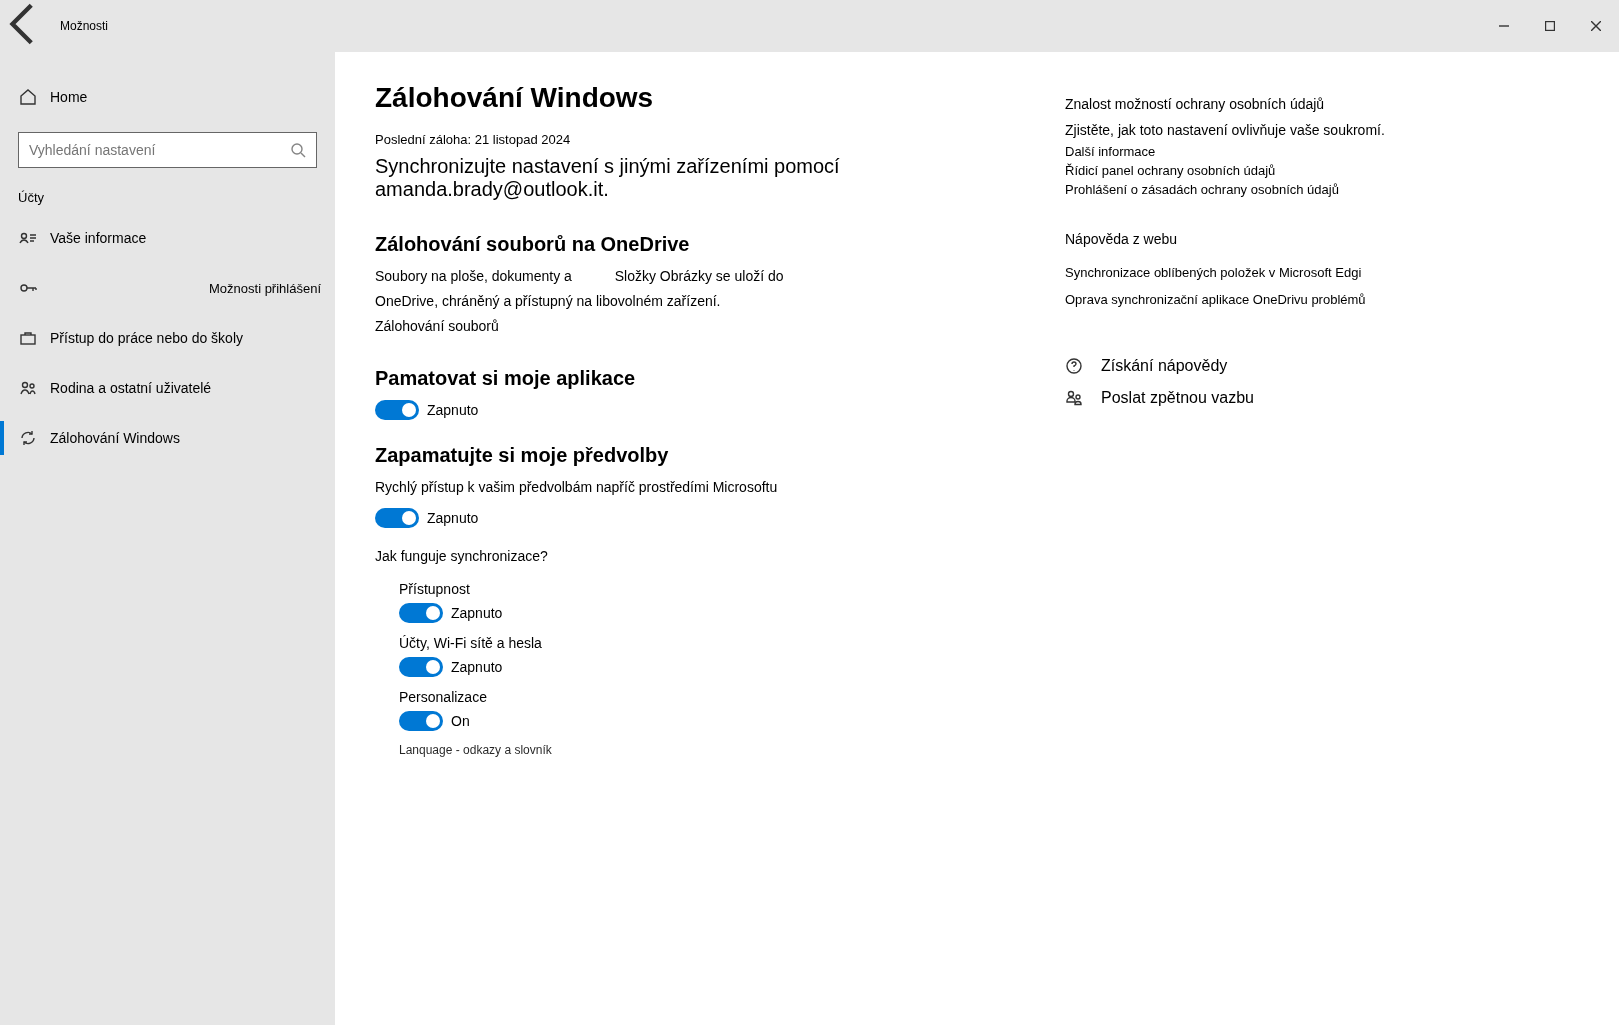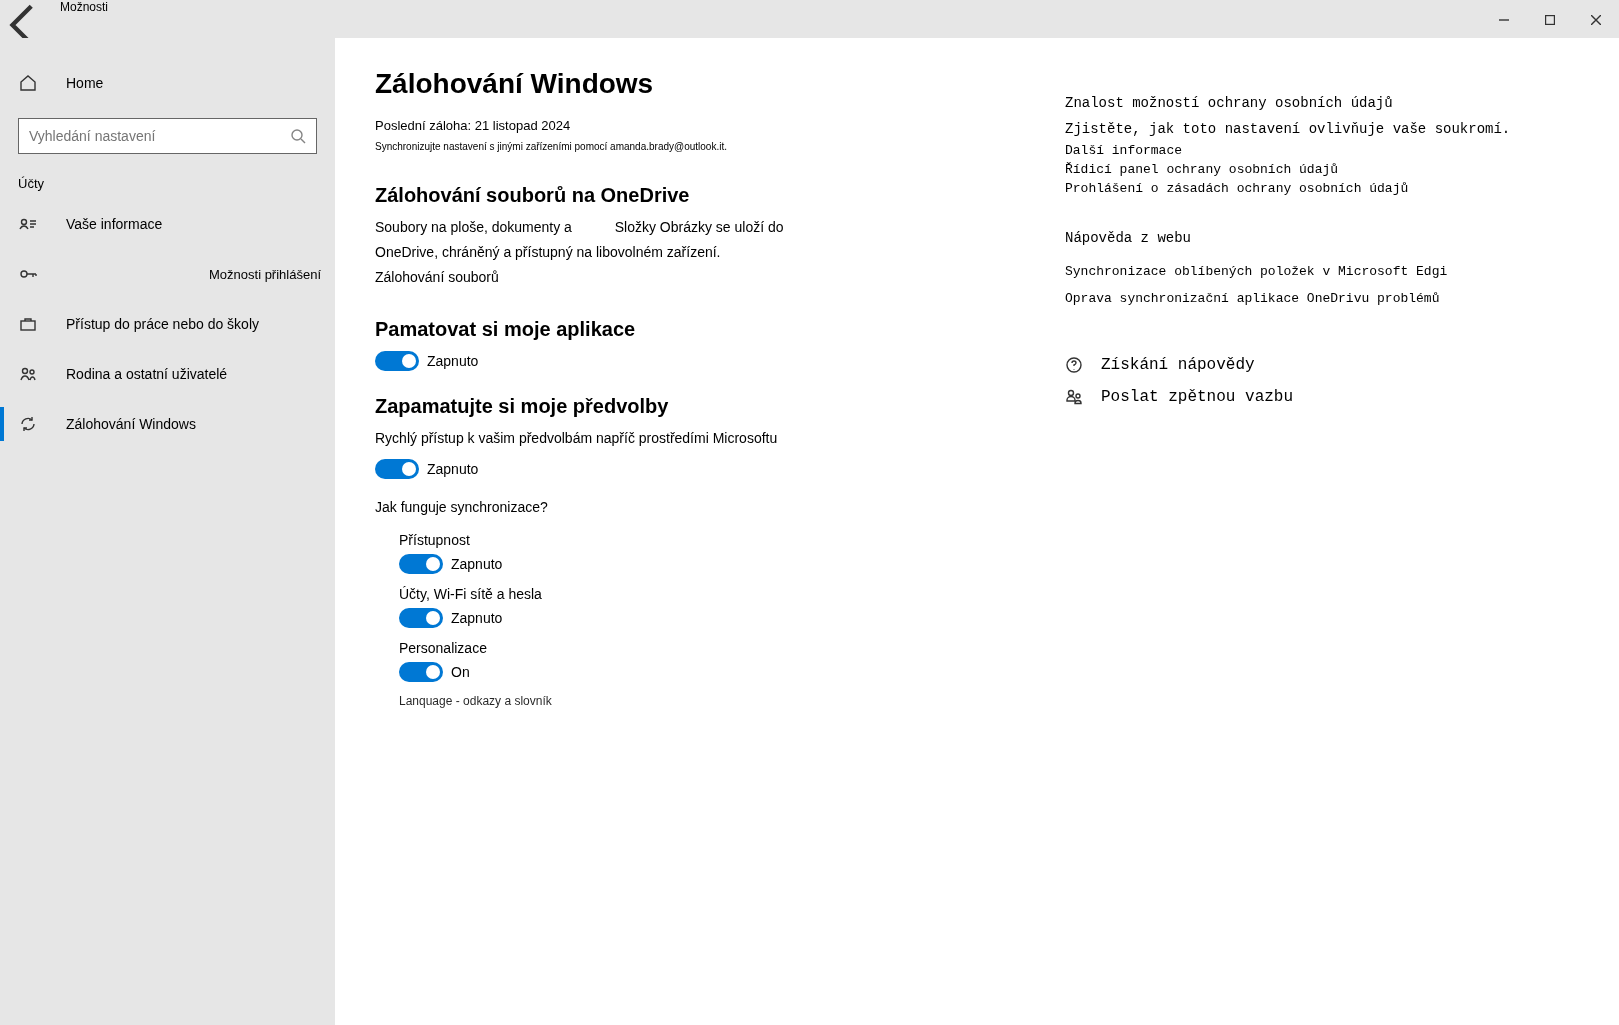--- a/index.html
+++ b/index.html
@@ -1,59 +1,59 @@
 <!DOCTYPE html>
 <html><head>
 <meta charset="utf-8">
 <style>
 * { box-sizing: border-box; margin: 0; padding: 0; }
 body { font-family: "Segoe UI", Arial, sans-serif; background: #fff; color: #000; font-size: 14px; overflow: hidden; }
 
 .window { width: 1619px; height: 1025px; display: flex; flex-direction: column; }
 
 
-.titlebar { height: 38px; display: flex; align-items: flex-start; background: #e6e6e6; }
+.titlebar { height: 52px; display: flex; align-items: center; background: #e6e6e6; }
 .titlebar .back { width: 50px; text-align: center; font-size: 16px; }
 .titlebar .title { font-size: 12px; padding-left: 10px; }
 .titlebar .spacer { flex: 1; }
 .titlebar .winbtn { width: 46px; height: 40px; display: flex; align-items: center; justify-content: center; font-size: 12px; }
 .titlebar .winbtn svg { width: 10px; height: 10px; }
 
 .body { flex: 1; display: flex; overflow: hidden; }
 
 
 .sidebar { width: 335px; background: #e6e6e6; padding-top: 20px; display: flex; flex-direction: column; }
-.side-item { height: 50px; display: flex; align-items: center; padding-left: 18px; gap: 28px; font-size: 14px; position: relative; }
+.side-item { height: 50px; display: flex; align-items: center; padding-left: 18px; gap: 12px; font-size: 14px; position: relative; }
 .side-item.home { margin-bottom: 6px; }
 .side-item .icon { width: 20px; height: 20px; display: flex; align-items: center; justify-content: center; }
 .side-item.active::before { content: ""; position: absolute; left: 0; top: 8px; bottom: 8px; width: 4px; background: #0078d4; }
 .searchbox { margin: 4px 18px 12px 18px; height: 36px; background: #fff; border: 1px solid #666; display: flex; align-items: center; padding: 0 10px; }
 .searchbox input { border: none; outline: none; flex: 1; font-size: 14px; background: transparent; }
 .searchbox .sicon { width: 16px; height: 16px; opacity: .6; }
 .side-header { padding: 10px 18px 8px 18px; font-size: 13px; }
 .side-item .rlabel { font-size: 13px; }
 
 
 .main { flex: 1; display: flex; overflow: hidden; }
 .content { flex: 1; padding: 30px 40px 0 40px; overflow: hidden; max-width: 720px; }
 .content h1 { font-size: 28px; font-weight: 600; margin-bottom: 18px; }
 .content .meta { font-size: 13px; margin-bottom: 8px; }
-.content .desc { font-size: 10px; margin-bottom: 32px; }
+.content .desc { font-size: 20px; margin-bottom: 32px; }
 .content h2 { font-size: 20px; font-weight: 600; margin-bottom: 10px; margin-top: 18px; }
 .content p { font-size: 14px; line-height: 1.5; margin-bottom: 4px; }
 .content .link { font-size: 14px; margin-bottom: 18px; }
 .toggle-row { display: flex; align-items: center; gap: 8px; margin: 10px 0 18px 0; }
 .toggle { width: 44px; height: 20px; background: #0078d4; border-radius: 10px; position: relative; }
 .toggle::after { content: ""; position: absolute; right: 3px; top: 3px; width: 14px; height: 14px; background: #fff; border-radius: 50%; }
 .sub { margin-left: 24px; }
 .sub .sublabel { font-size: 14px; margin-top: 12px; }
 .sub .toggle-row { margin: 6px 0 10px 0; }
 
 
-.rightpane { width: 540px; padding: 57px 40px 0 10px; font-family: Liberation Mono, monospace; }
+.rightpane { width: 540px; padding: 44px 40px 0 10px; }
 .rightpane h3 { font-size: 14px; font-weight: 400; margin-bottom: 10px; }
 .rightpane p { font-size: 14px; margin-bottom: 6px; }
 .rightpane .rlink { font-size: 13px; margin-bottom: 4px; display: block; }
 .rightpane .section { margin-bottom: 34px; }
 .rightpane .act { display: flex; align-items: flex-start; gap: 18px; margin-bottom: 14px; font-size: 16px; }
 .rightpane .act .aicon { width: 18px; height: 18px; display: flex; align-items: center; justify-content: center; }
 
 svg { stroke: #333; fill: none; stroke-width: 1.4; }
 </style>
 </head>

